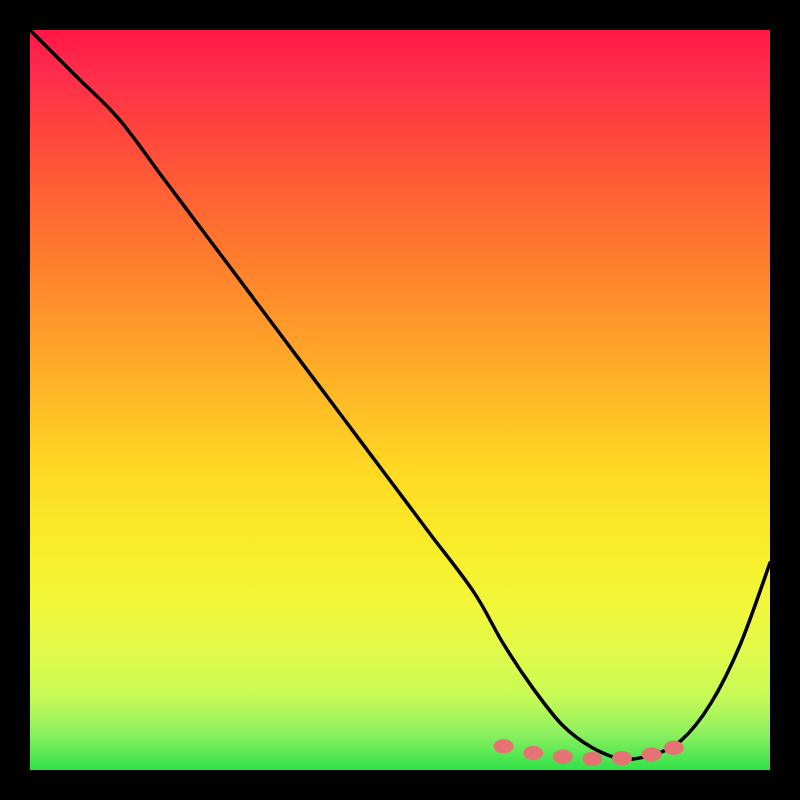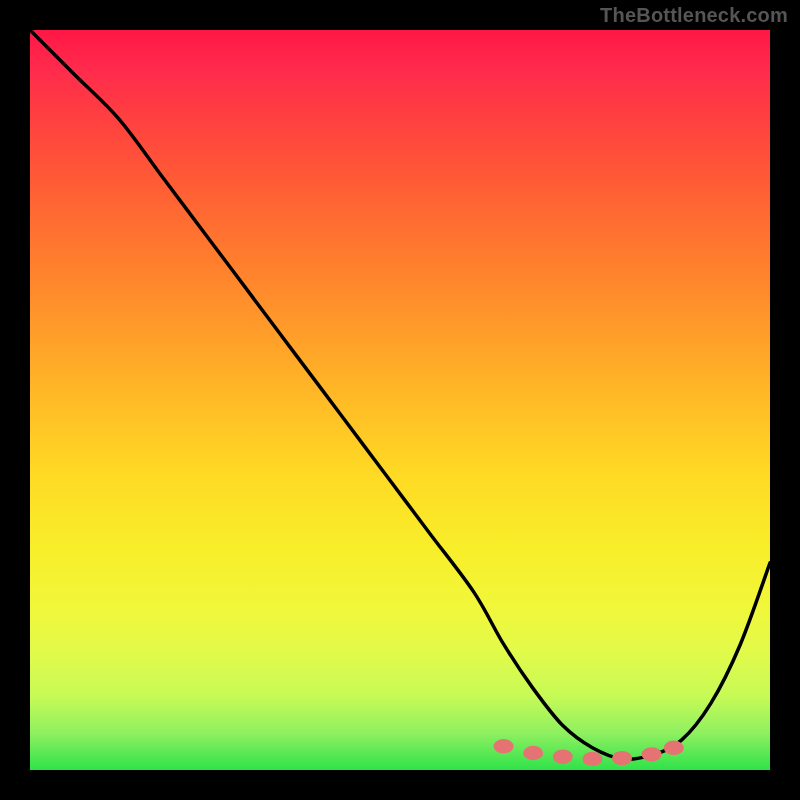--- a/index.html
+++ b/index.html
@@ -58,21 +58,20 @@
     top: 0;
     width: 740px;
     height: 740px;
     overflow: visible;
   }
 </style>
 </head>
 <body>
 
 <div class="stage">
-  <div class="watermark">TheBottleneck.com</div>
 
   <div class="plot-area">
     <svg class="plot-svg" viewBox="0 0 740 740">
       <path id="curve-path" fill="none" stroke="#000000" stroke-width="3.5" stroke-linecap="round" stroke-linejoin="round" d="M 0.00 0.00 C 7.40 7.40, 29.60 29.60, 44.40 44.40 C 59.20 59.20, 74.00 71.53, 88.80 88.80 C 103.60 106.07, 118.40 128.27, 133.20 148.00 C 148.00 167.73, 162.80 187.47, 177.60 207.20 C 192.40 226.93, 207.20 246.67, 222.00 266.40 C 236.80 286.13, 251.60 305.87, 266.40 325.60 C 281.20 345.33, 296.00 365.07, 310.80 384.80 C 325.60 404.53, 340.40 424.27, 355.20 444.00 C 370.00 463.73, 384.80 483.47, 399.60 503.20 C 414.40 522.93, 431.67 543.90, 444.00 562.40 C 456.33 580.90, 463.73 598.17, 473.60 614.20 C 483.47 630.23, 493.33 645.03, 503.20 658.60 C 513.07 672.17, 522.93 685.73, 532.80 695.60 C 542.67 705.47, 552.53 712.25, 562.40 717.80 C 572.27 723.35, 582.13 727.67, 592.00 728.90 C 601.87 730.13, 611.73 728.28, 621.60 725.20 C 631.47 722.12, 641.33 719.03, 651.20 710.40 C 661.07 701.77, 670.93 689.43, 680.80 673.40 C 690.67 657.37, 700.53 637.63, 710.40 614.20 C 720.27 590.77, 735.07 546.37, 740.00 532.80"></path>
       <g id="marker-group">
           <ellipse cx="473.60" cy="716.32" rx="10.00" ry="7.20" fill="#e57373"></ellipse>
           <ellipse cx="503.20" cy="722.98" rx="10.00" ry="7.20" fill="#e57373"></ellipse>
           <ellipse cx="532.80" cy="726.68" rx="10.00" ry="7.20" fill="#e57373"></ellipse>
           <ellipse cx="562.40" cy="728.90" rx="10.00" ry="7.20" fill="#e57373"></ellipse>
           <ellipse cx="592.00" cy="728.16" rx="10.00" ry="7.20" fill="#e57373"></ellipse>

